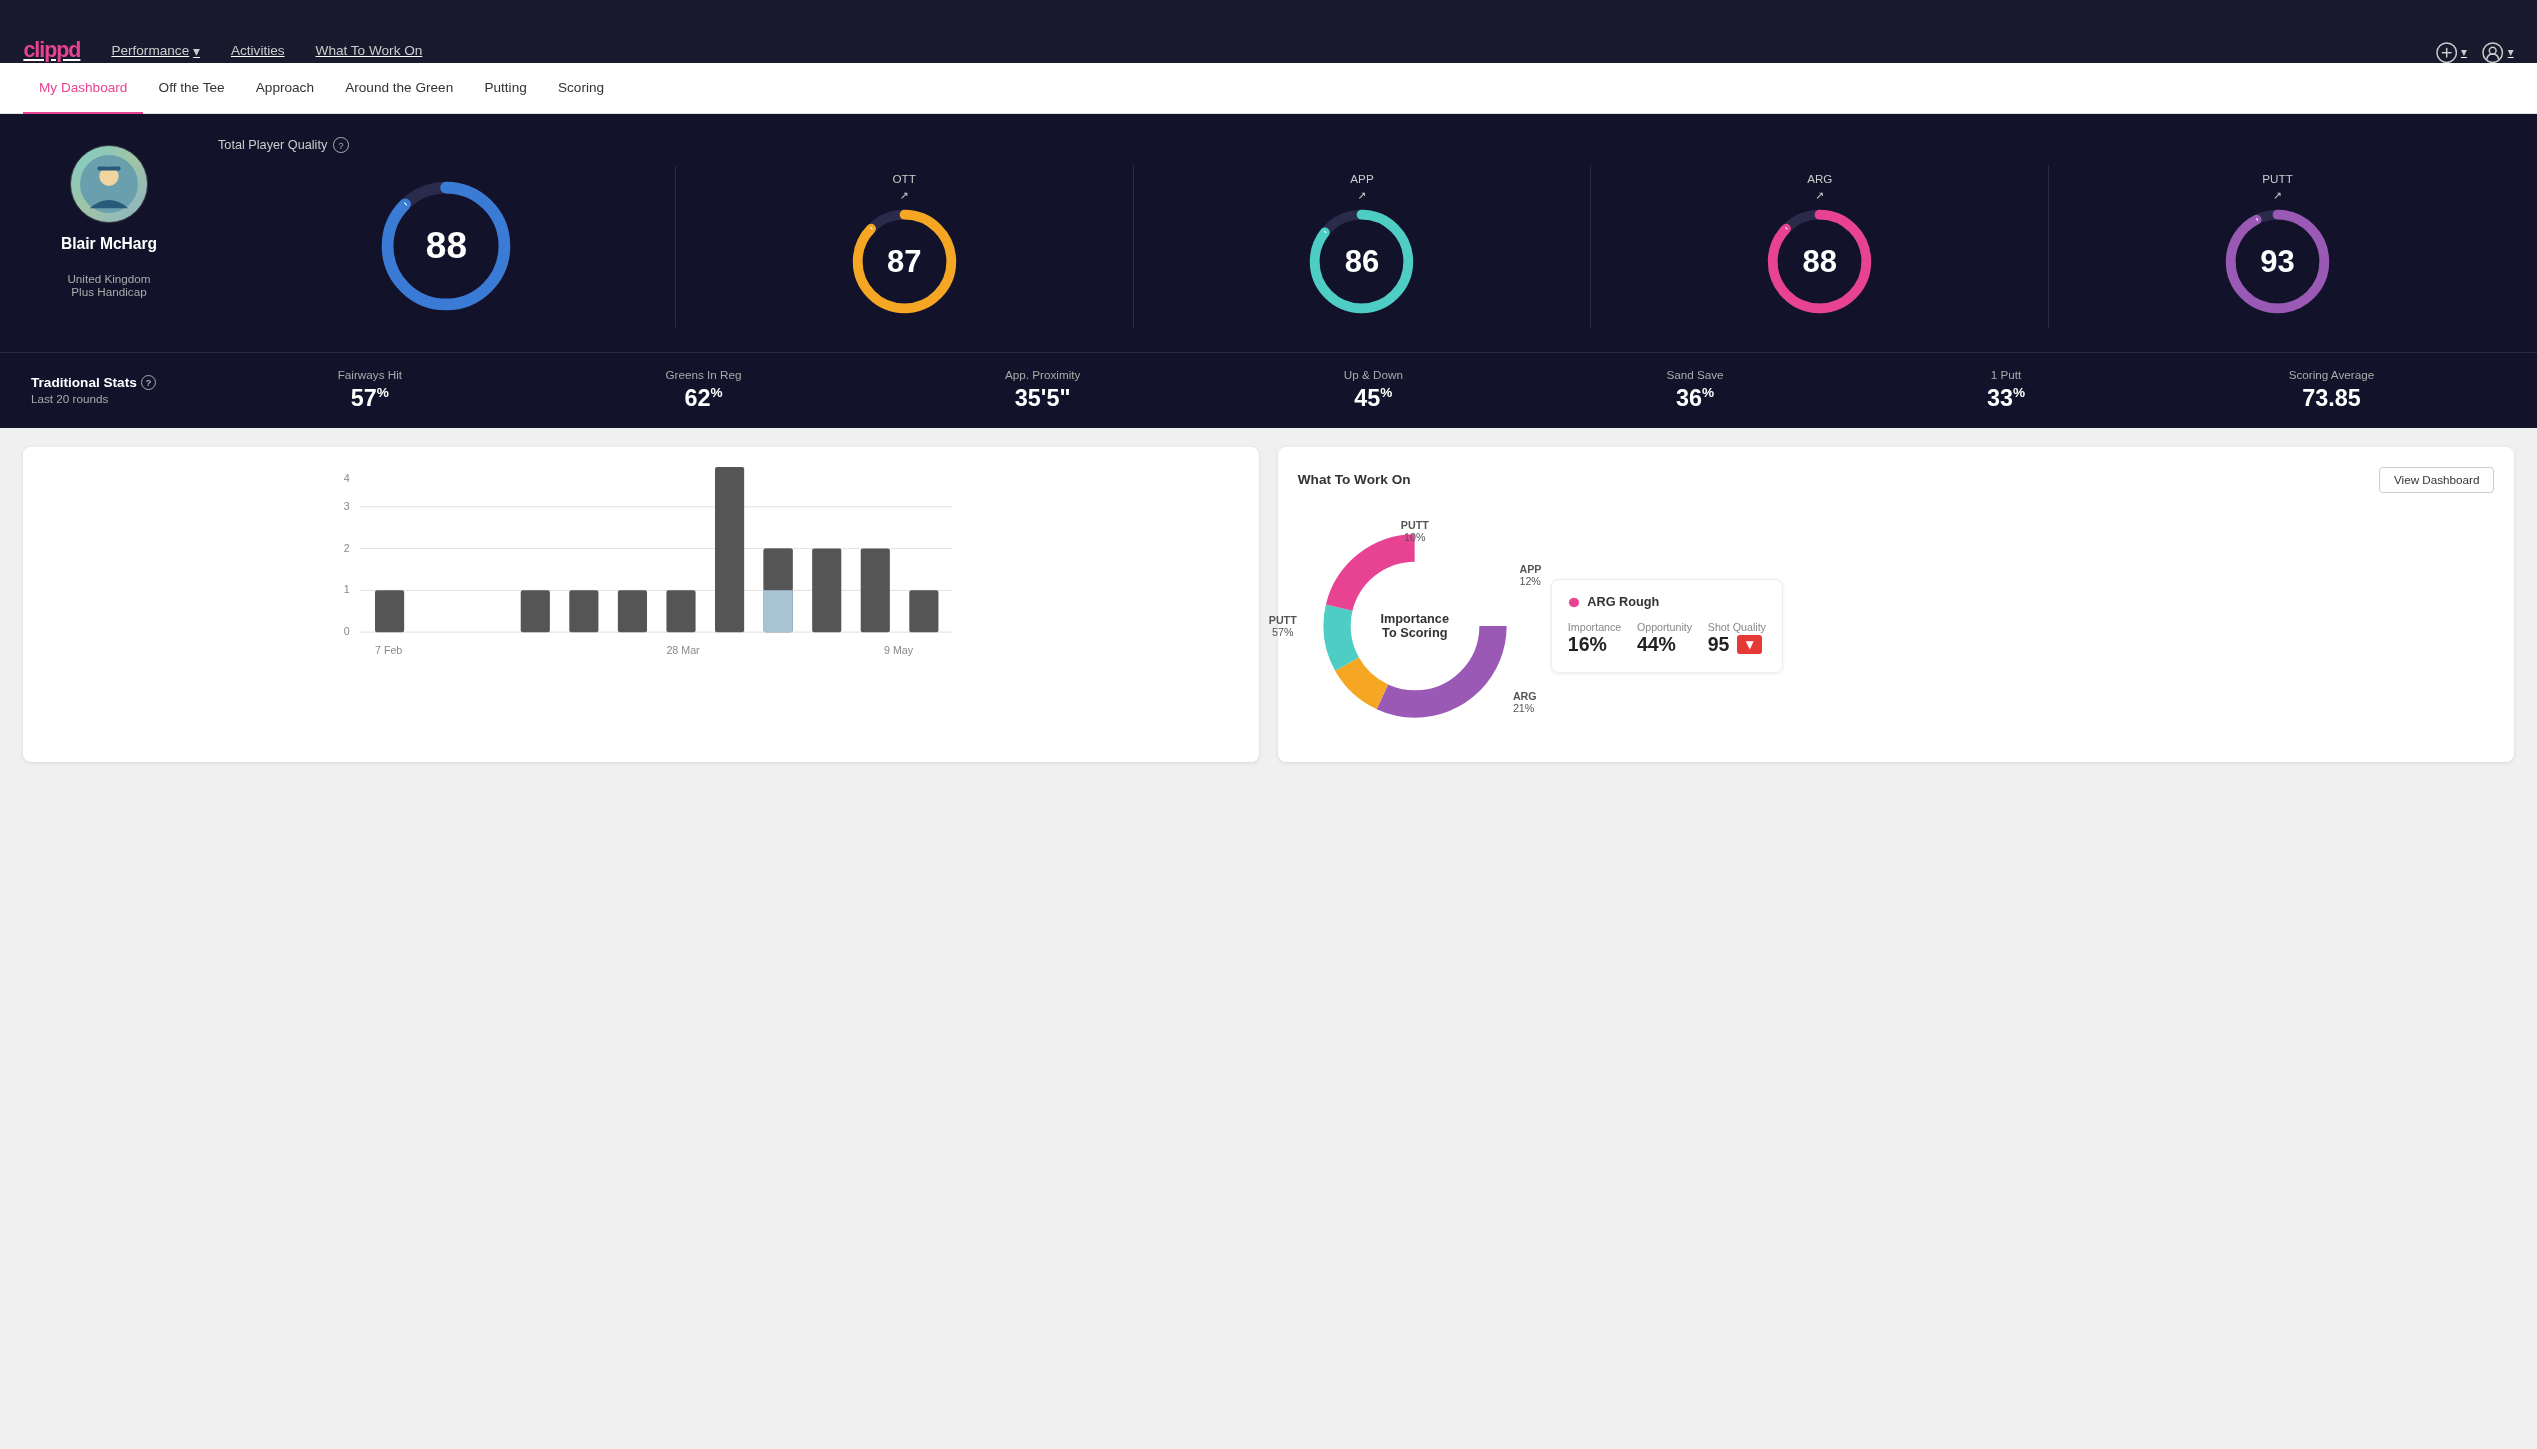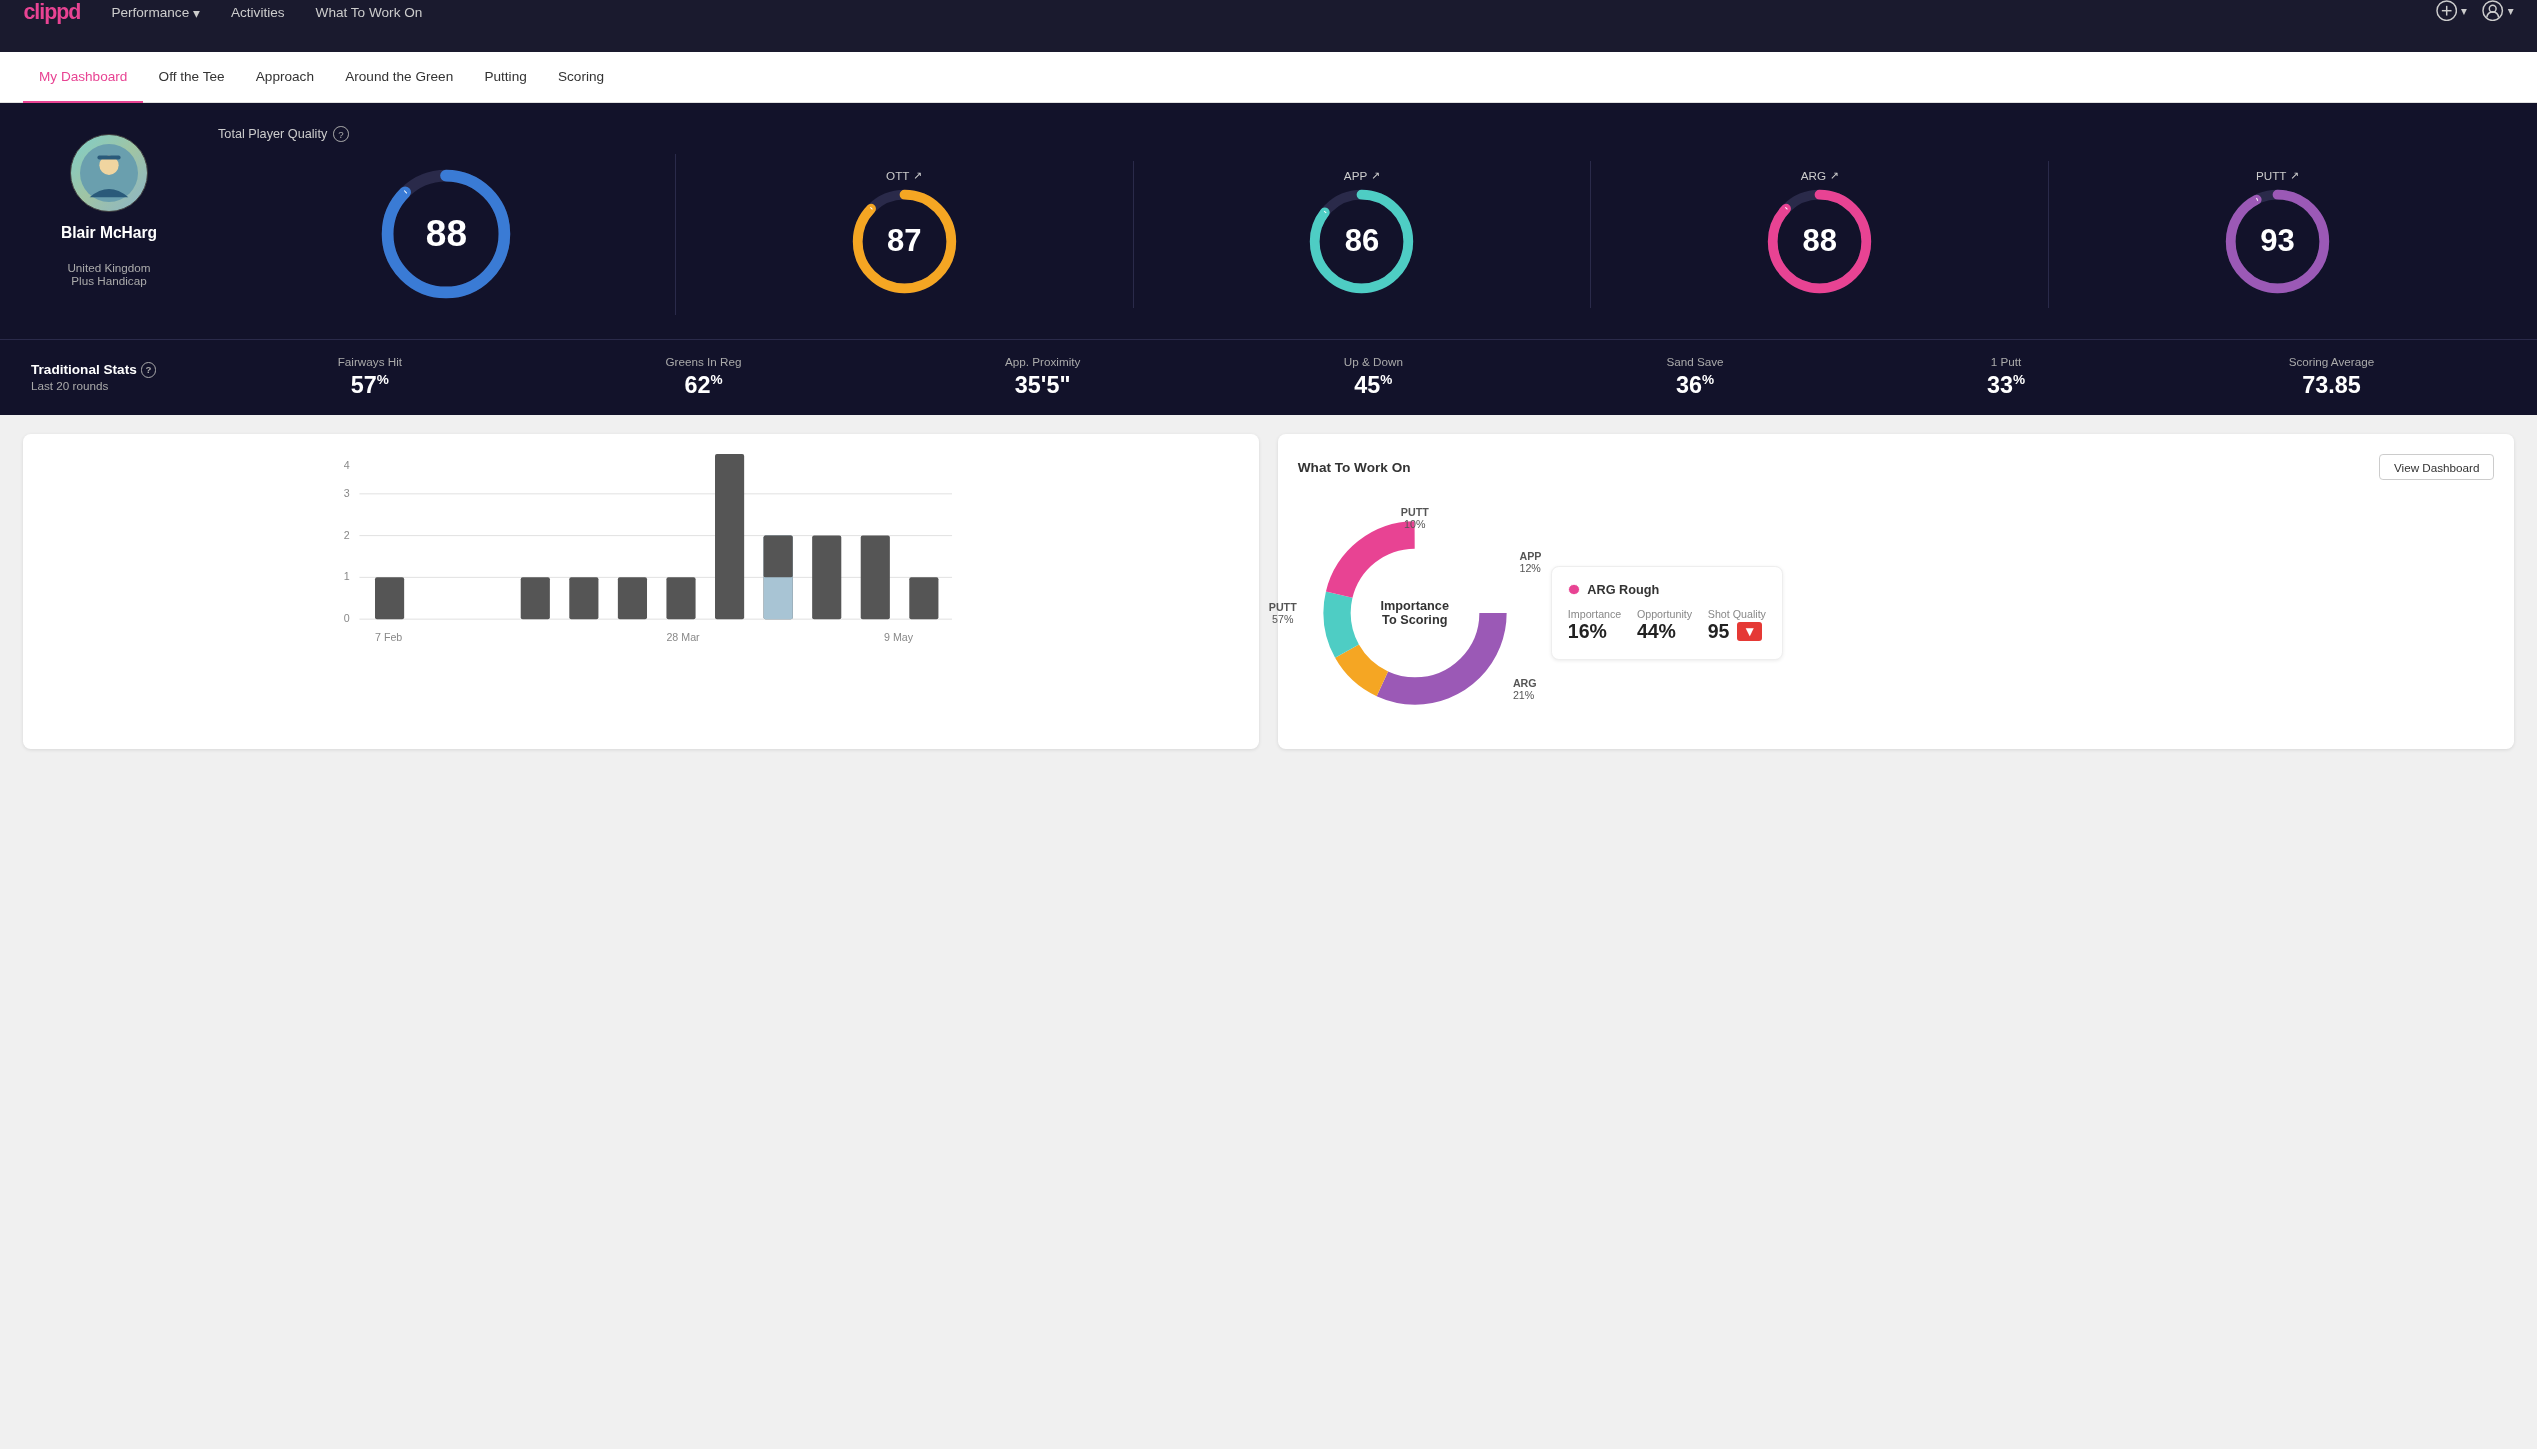--- a/index.html
+++ b/index.html
@@ -2,24 +2,25 @@
 <html><head>
   <meta charset="utf-8">
   <style>
     * { box-sizing: border-box; margin: 0; padding: 0; }
     body { font-family: -apple-system, BlinkMacSystemFont, 'Segoe UI', sans-serif; background: #f0f0f0; color: #fff; }
 
     
     .top-nav {
       background: #1a1a2e;
       display: flex;
-      align-items: flex-start;
+      align-items: flex-end;
       padding: 0 23.4px;
-      height: 52px;
+      height: 63px;
       justify-content: space-between;
+      text-decoration: underline;
     }
     .nav-logo {
       font-size: 21.4px;
       font-weight: 800;
       color: #e84393;
       letter-spacing: -1px;
     }
     .nav-left { display: flex; align-items: center; gap: 31px; }
     .nav-item {
       color: #ccc;
@@ -139,20 +140,21 @@
       border-right: 1px solid #2a2a4a;
     }
     .ring-card:last-child { border-right: none; }
     .ring-label {
       font-size: 11.7px;
       color: #ccc;
       margin-bottom: 1px;
       display: flex;
       align-items: center;
       gap: 3.9px;
+      flex-direction: column;
     }
     .ring-label .arrow { color: #ccc; font-size: 10.7px; }
     .ring-container { position: relative; width: 117px; height: 117px; }
     .ring-container svg { width: 117px; height: 117px; transform: rotate(-90deg); }
     .ring-value {
       position: absolute;
       top: 50%;
       left: 50%;
       transform: translate(-50%, -50%);
       font-size: 31px;

